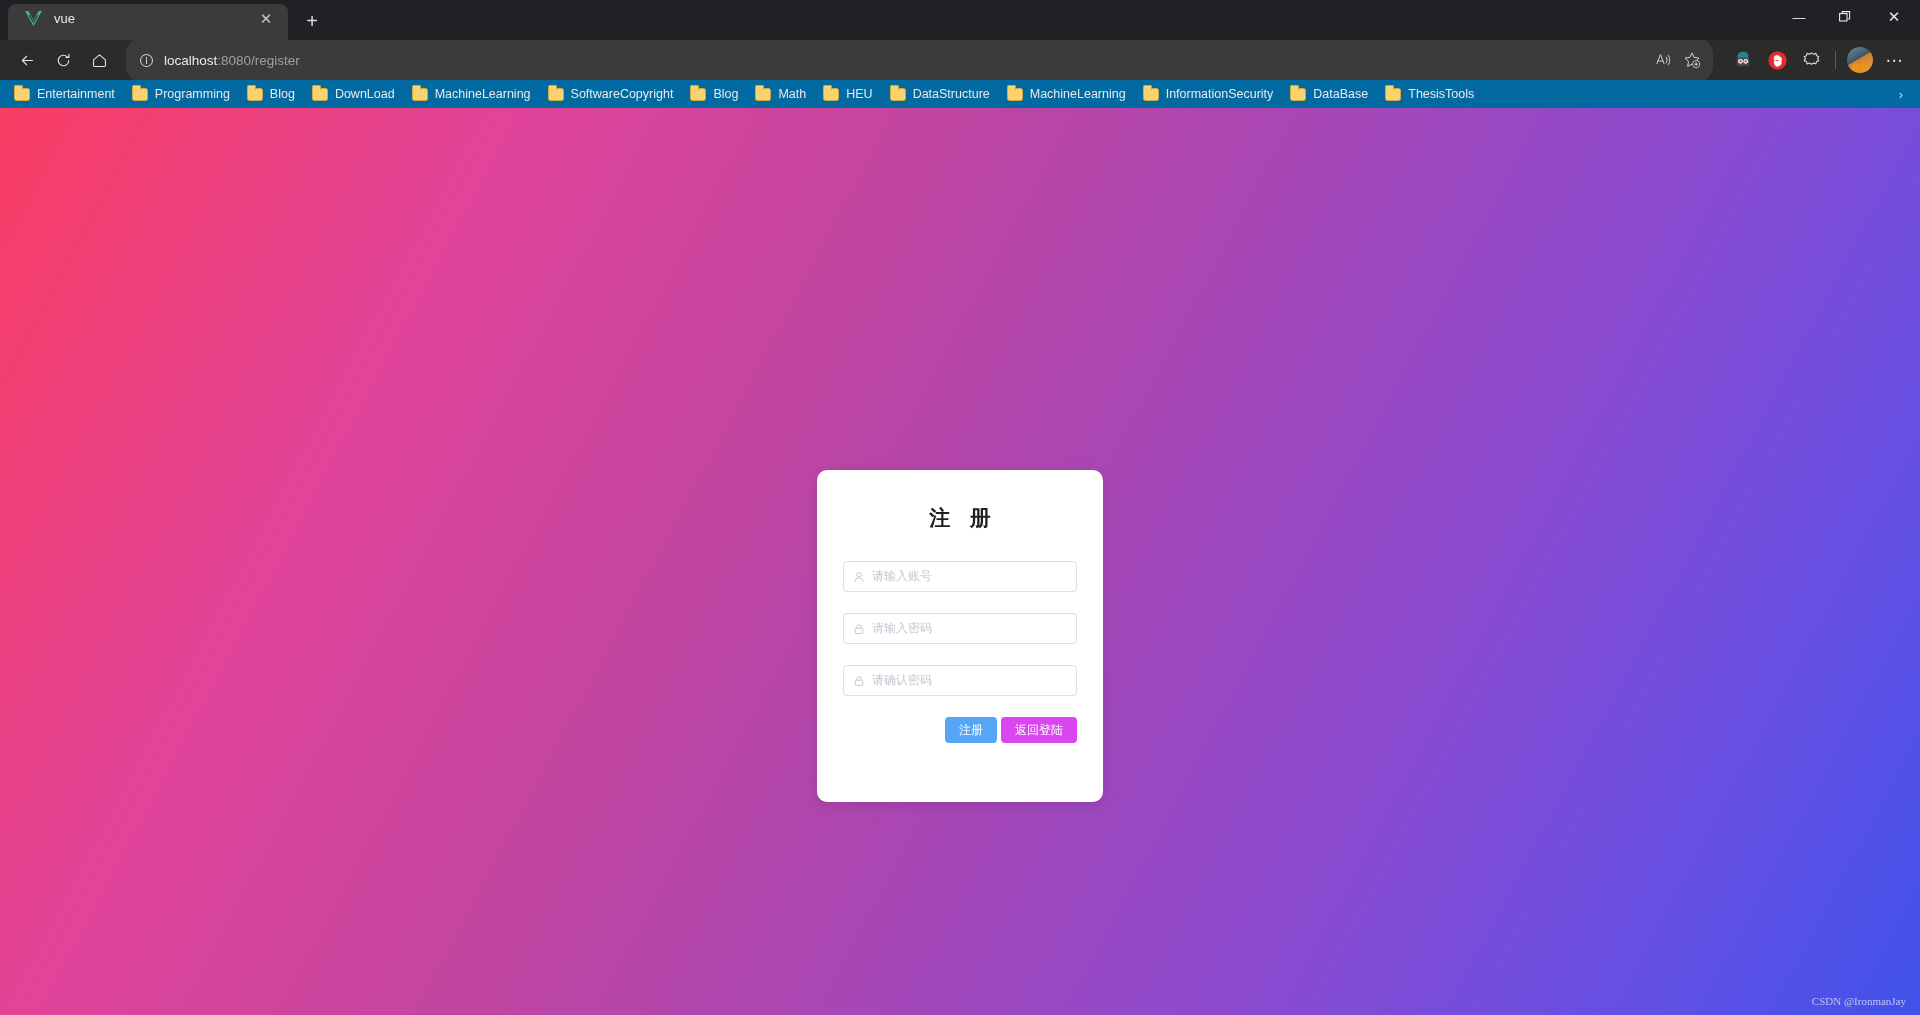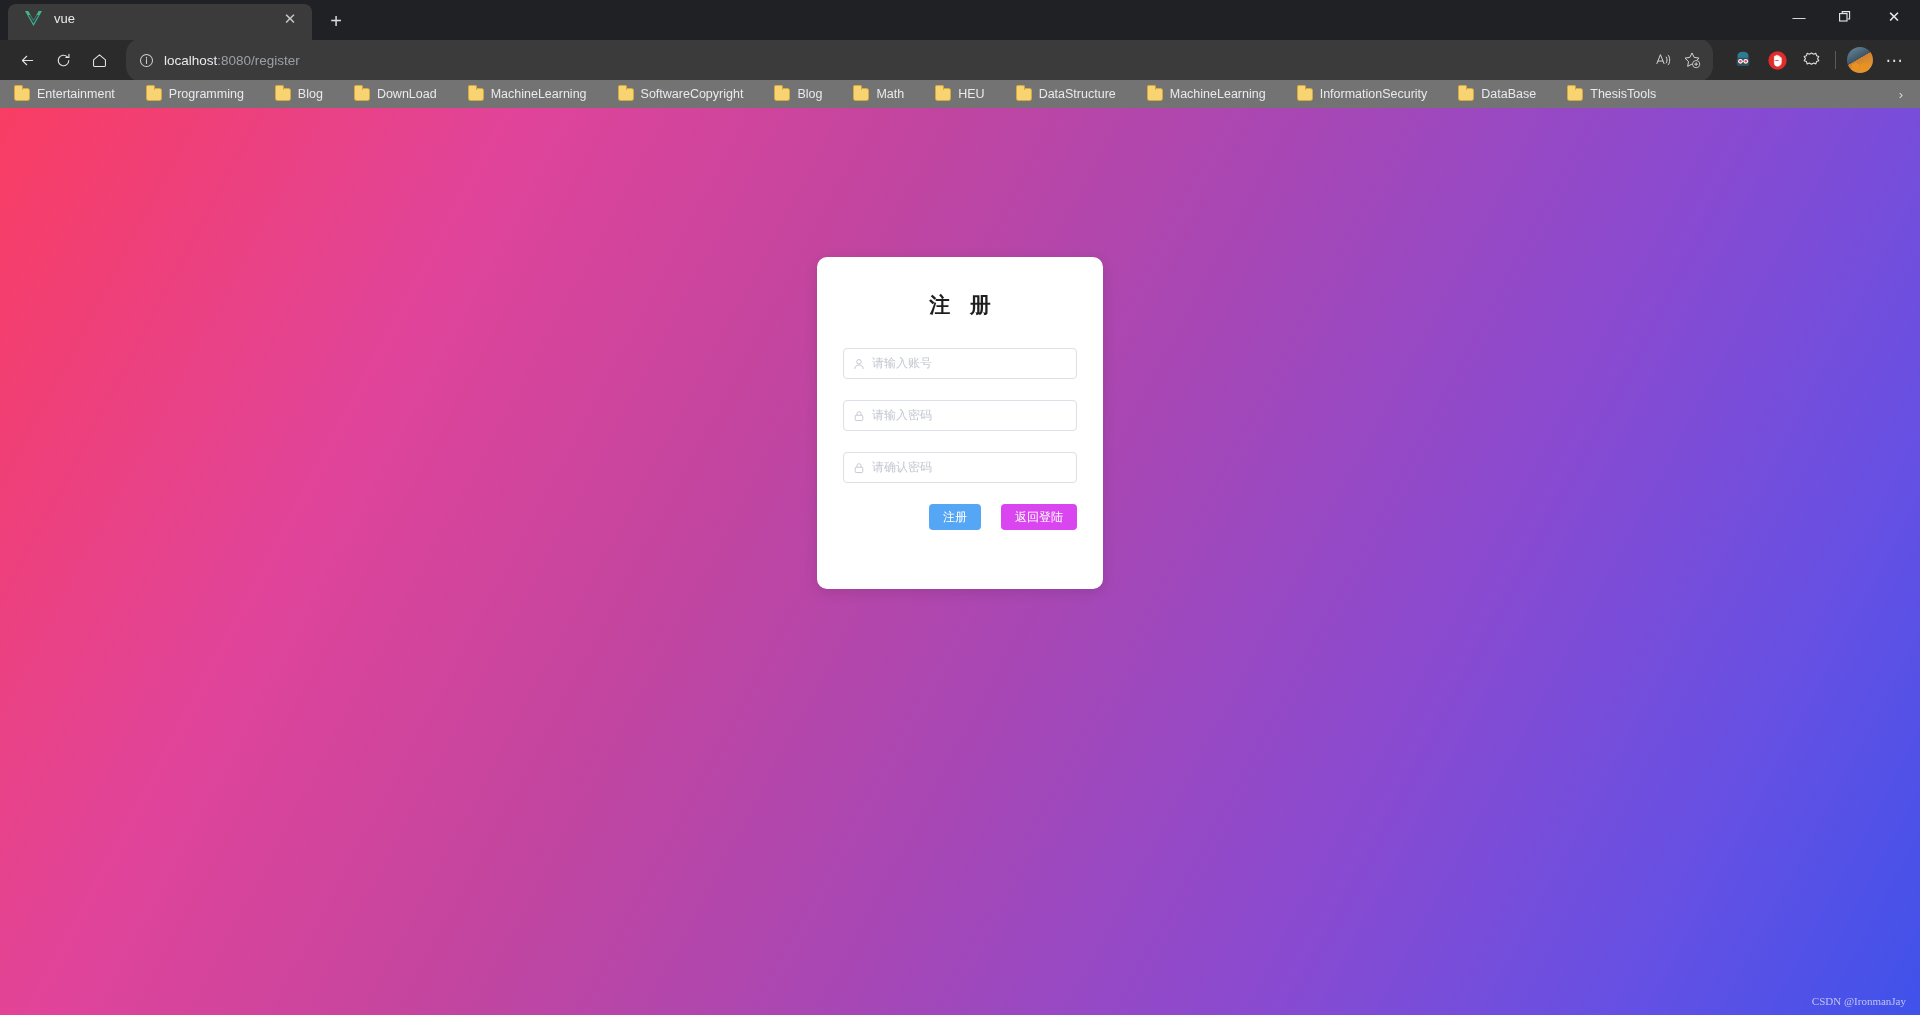--- a/index.html
+++ b/index.html
@@ -13,21 +13,21 @@
   
   .browser { width: 1920px; height: 1015px; display: flex; flex-direction: column; }
 
   
   .tabstrip {
     height: 40px; background: #202124;
     display: flex; align-items: flex-end; position: relative;
     padding-left: 8px;
   }
   .tab {
-    height: 36px; width: 304px;
+    height: 36px; width: 280px;
     background: #3b3b3b; border-radius: 8px 8px 0 0;
     display: flex; align-items: center; padding: 0 10px 8px 16px;
     position: relative;
   }
   .tab-favicon { width: 18px; height: 18px; flex: 0 0 18px; display: flex; align-items: center; justify-content: center; }
   .tab-title {
     flex: 1; color: #e8eaed; font-size: 13px;
     margin-left: 12px; white-space: nowrap; overflow: hidden; text-overflow: ellipsis;
   }
   .tab-close {
@@ -80,22 +80,22 @@
     overflow: hidden; position: relative;
   }
   .avatar::after {
     content: ""; position: absolute; left: 4px; bottom: 1px; width: 18px; height: 10px;
     background: radial-gradient(circle at 25% 50%, #e8921f 0 4px, transparent 4px),
                 radial-gradient(circle at 72% 50%, #e8921f 0 4px, transparent 4px);
   }
 
   
   .bookmarks {
-    height: 28px; background: #737373;
-    display: flex; align-items: center; padding: 0 6px; gap: 15px;
+    height: 28px; background: #0369a1;
+    display: flex; align-items: center; padding: 0 6px; gap: 1px;
     position: relative;
   }
   .bm {
     display: flex; align-items: center; gap: 7px;
     padding: 3px 8px; border-radius: 4px; white-space: nowrap;
   }
   .bm-label { font-size: 12.5px; color: #e8eaed; }
   .folder {
     width: 16px; height: 13px; flex: 0 0 16px; position: relative;
     background: #f7d372; border-radius: 1.5px 2.5px 2.5px 2.5px;
@@ -108,21 +108,21 @@
   .bm-overflow {
     position: absolute; right: 8px; top: 50%; transform: translateY(-50%);
     width: 22px; height: 22px; display: flex; align-items: center; justify-content: center;
     color: #d8d8d8; font-size: 13px;
   }
 
   
   .viewport {
     flex: 1; position: relative; overflow: hidden;
     background: linear-gradient(118deg, #f93d63 0%, #e0449a 22%, #c3459f 38%, #a747b5 55%, #8a4ad0 72%, #6450e4 88%, #3f52ea 100%);
-    display: flex; align-items: flex-start; justify-content: center;
+    display: flex; align-items: center; justify-content: center;
   }
 
   .card {
     width: 286px; background: #ffffff; border-radius: 10px;
     margin-top: 149px; padding: 34px 26px 0 26px;
     box-shadow: 0 3px 14px rgba(0,0,0,0.12);
     height: 332px;
   }
   .card-title {
     text-align: center; font-size: 21px; font-weight: bold; color: #1f1f1f;
@@ -132,21 +132,21 @@
   .field {
     height: 31px; border: 1px solid #dcdfe6; border-radius: 4px;
     display: flex; align-items: center; padding: 12px 8px; gap: 7px;
     margin-bottom: 21px; background: #fff;
   }
   .field-icon { width: 13px; height: 13px; flex: 0 0 13px; color: #c0c4cc; display: flex; align-items: center; justify-content: center; }
   .field-placeholder {
     font-size: 12px; color: #c3c7d0;
     font-family: "DejaVu Sans", "Liberation Sans", sans-serif;
   }
-  .btn-row { display: flex; justify-content: flex-end; gap: 20px; margin-top: 5px; }
+  .btn-row { display: flex; justify-content: flex-end; gap: 4px; margin-top: 5px; }
   .btn {
     border: none; border-radius: 4px; color: #fff;
     font-size: 12px; padding: 7px 14px; line-height: 1;
     font-family: "DejaVu Sans", "Liberation Sans", sans-serif;
     cursor: pointer;
   }
   .btn-primary { background: #55a7f5; }
   .btn-warning { background: #d946ef; }
 
   .watermark {

